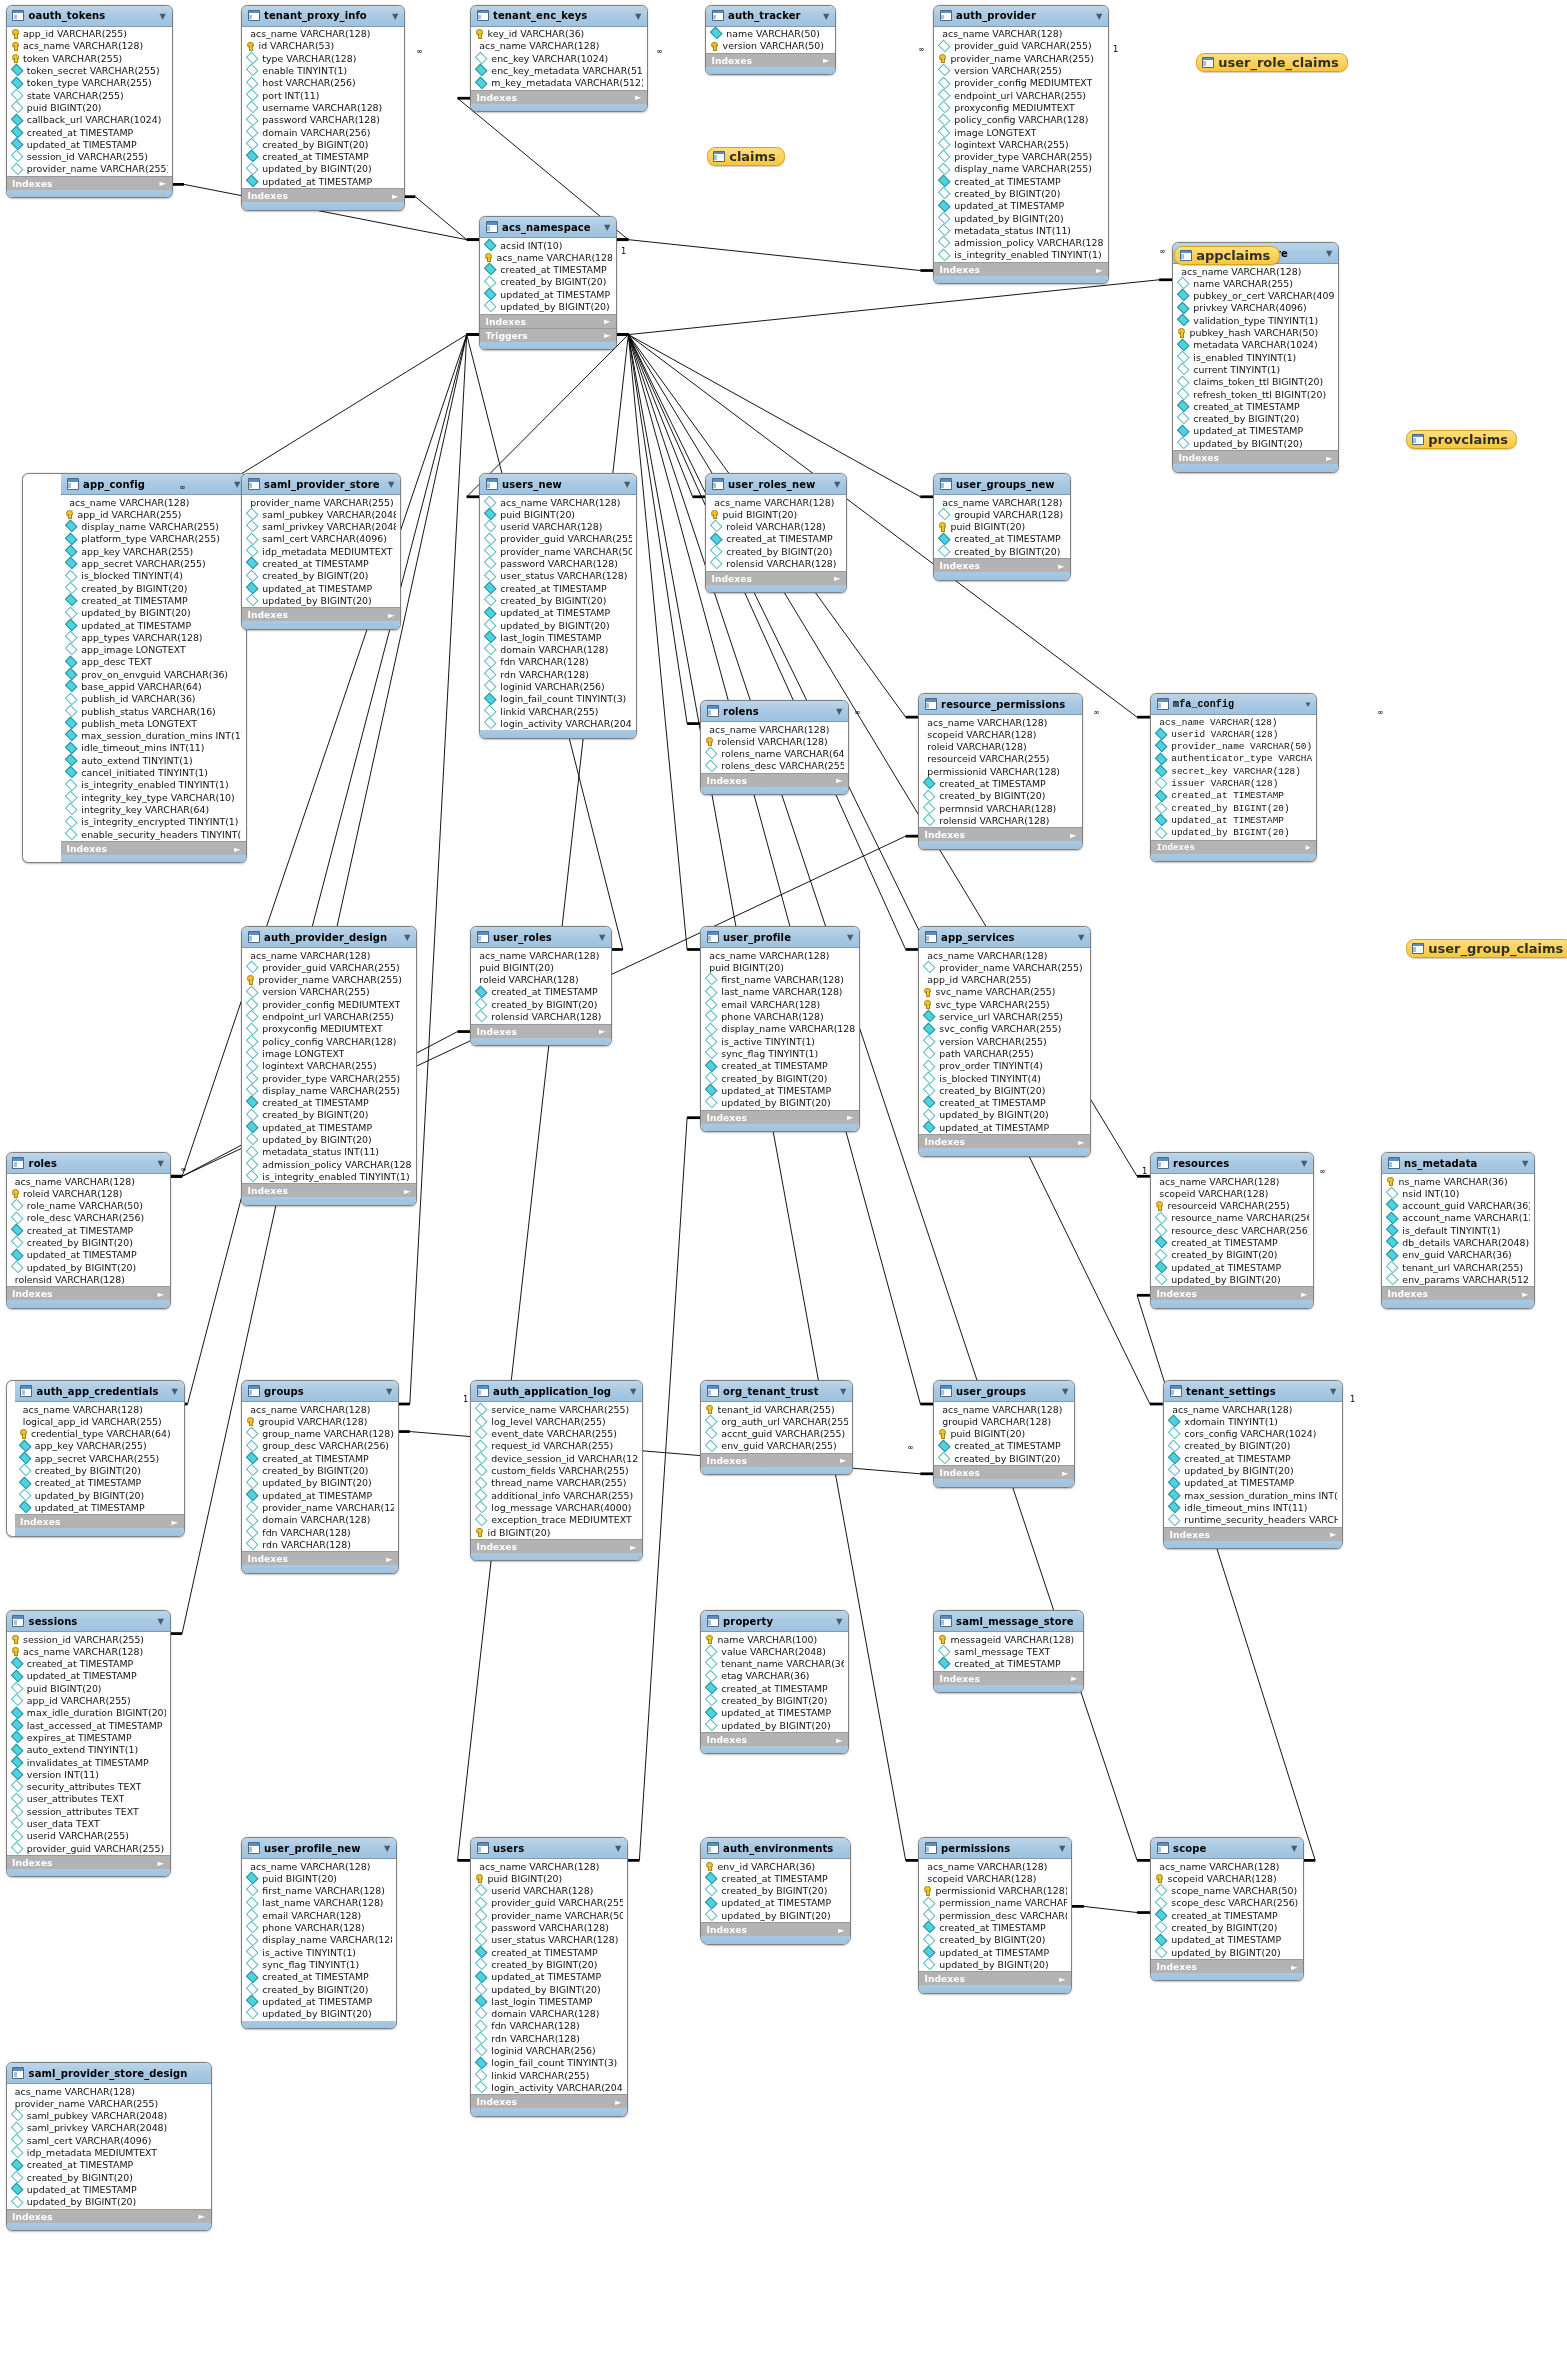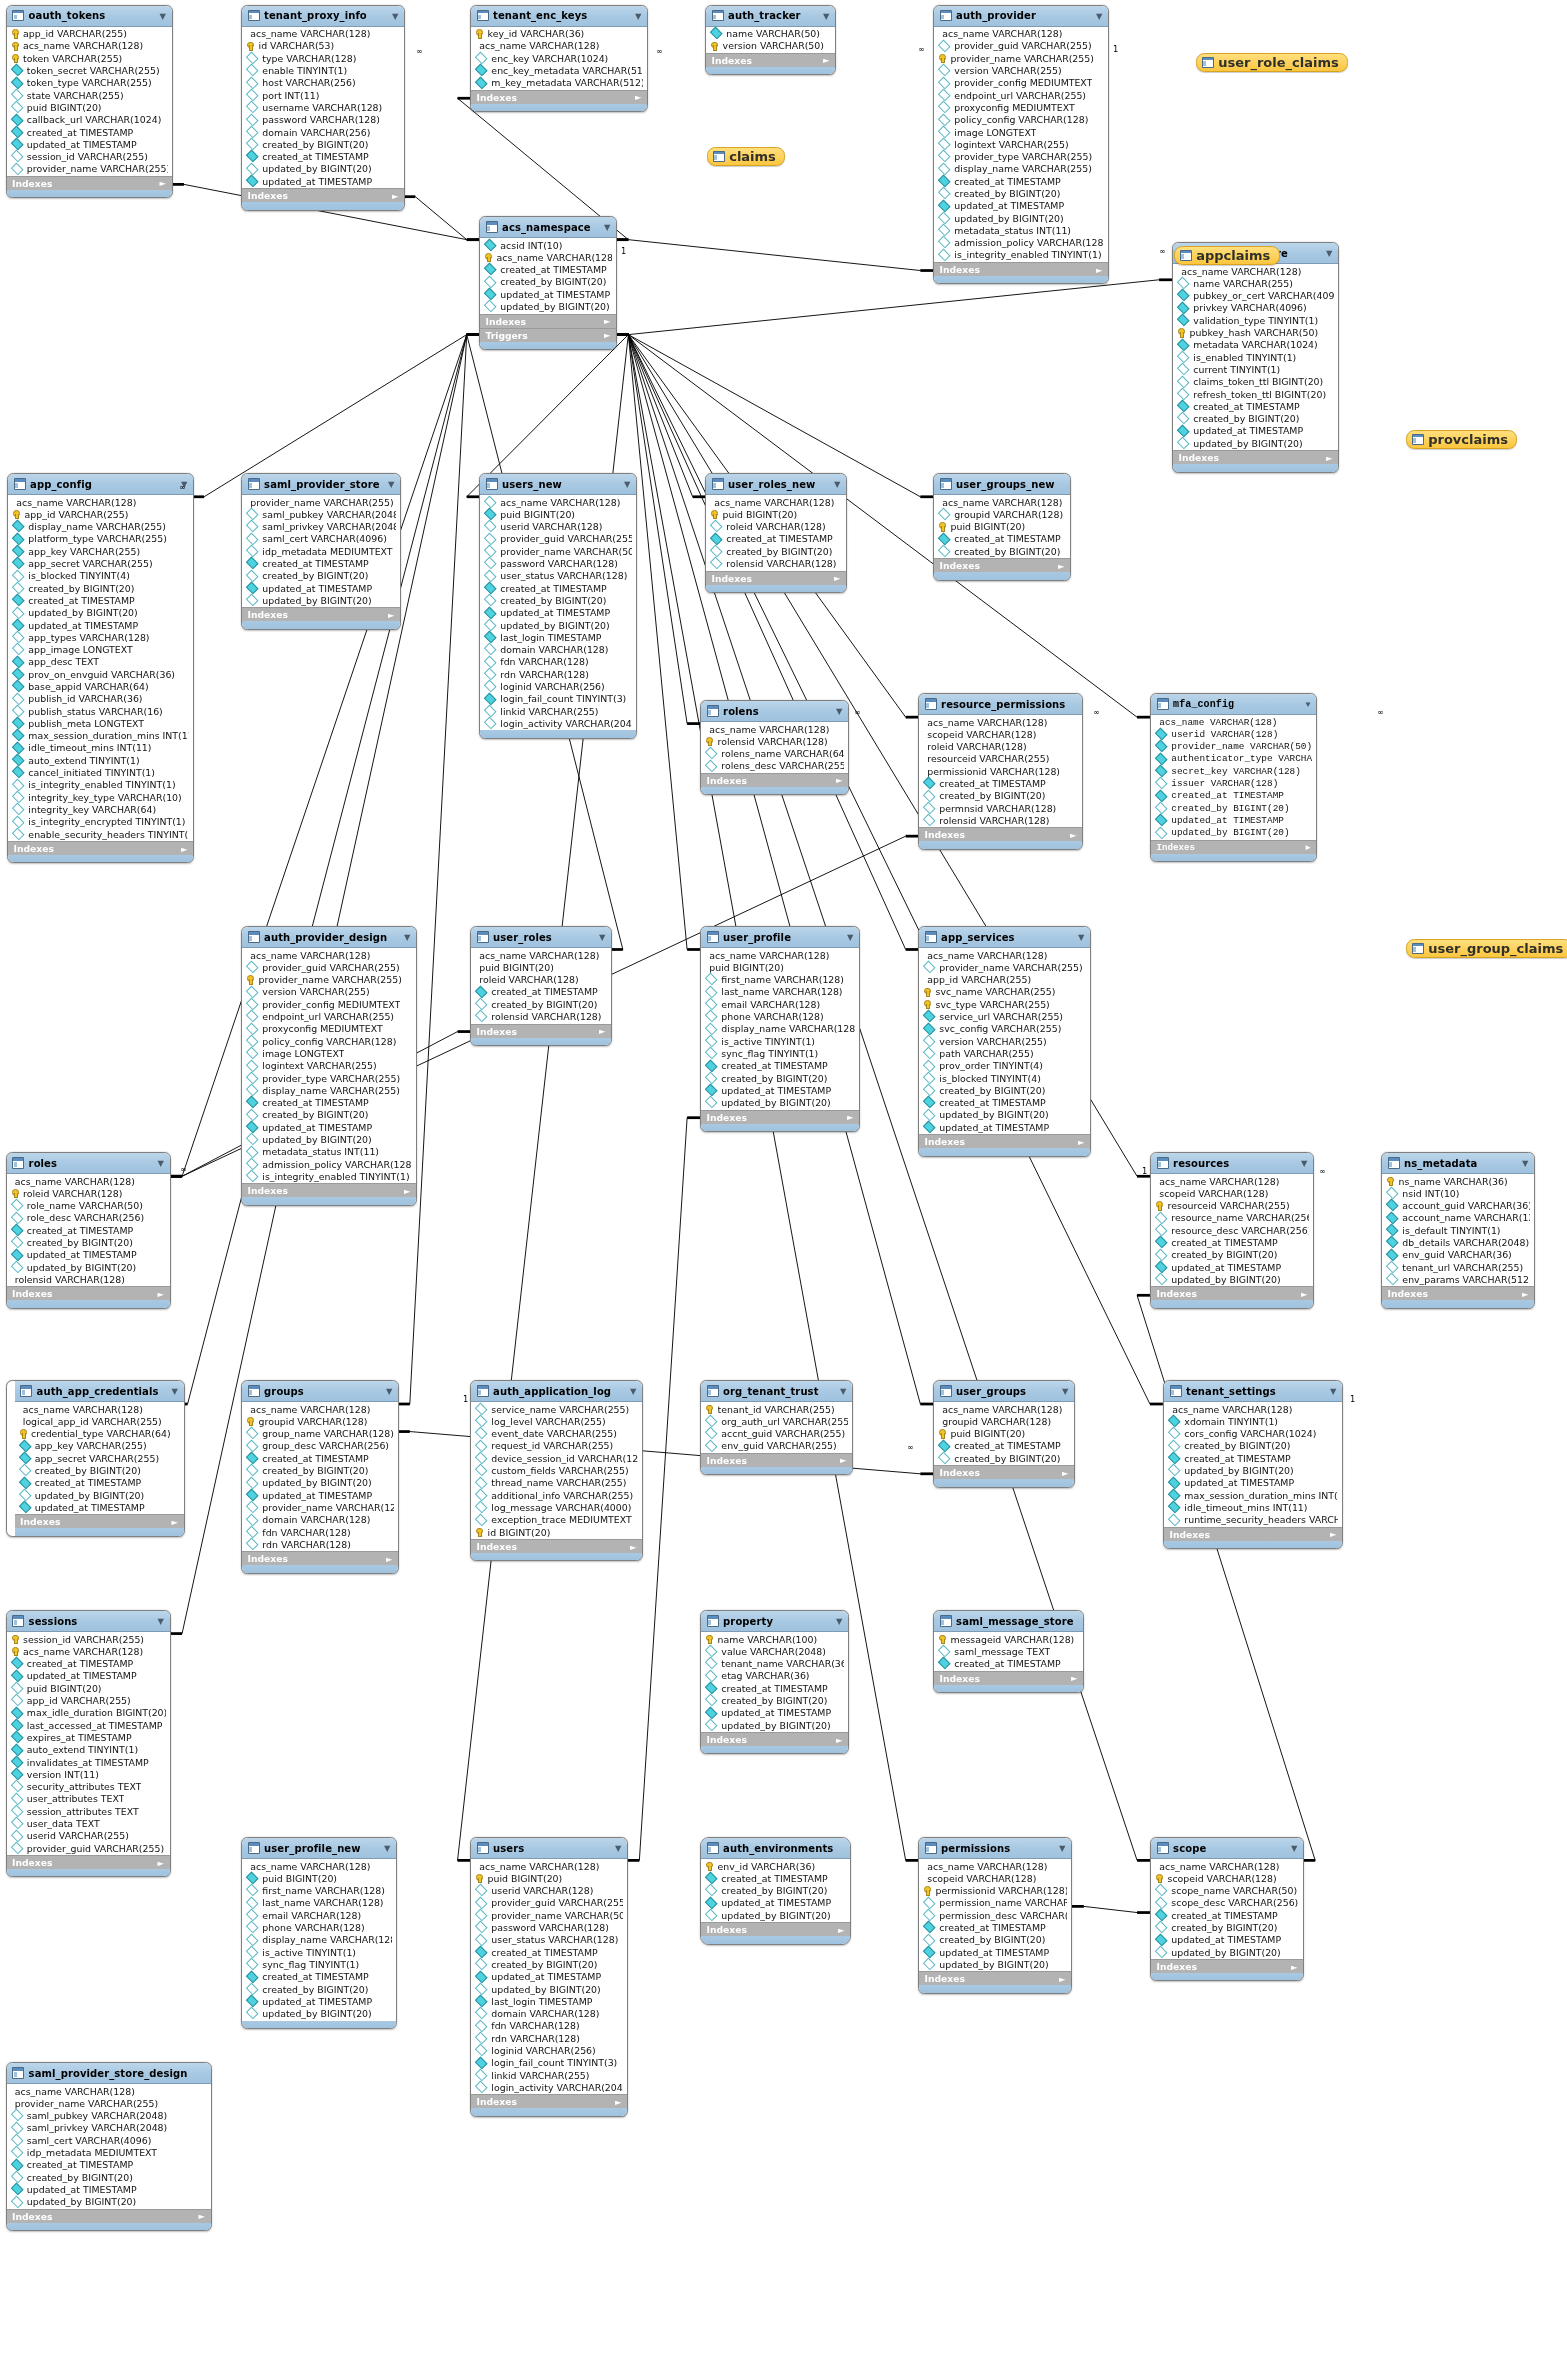--- a/index.html
+++ b/index.html
@@ -532,21 +532,21 @@
             <span class="ic dopen"></span>
             <span class="cn">updated_by BIGINT(20)</span>
           </div>
         </div>
         <div class="foot">
           <span>Indexes</span>
           <span class="arw">►</span>
         </div>
         <div class="pad"></div>
       </div>
-      <div class="tbl" style="left: 7px; top: 473px; width: 185px;">
+      <div class="tbl" style="left: 22px; top: 473px; width: 185px; padding-left: 38px;">
         <div class="hdr">
           <span class="win"></span>
           <span class="tname">app_config</span>
           <span class="caret">▼</span>
         </div>
         <div class="cols">
           <div class="col">
             <span class="ic none"></span>
             <span class="cn">acs_name VARCHAR(128)</span>
           </div>

